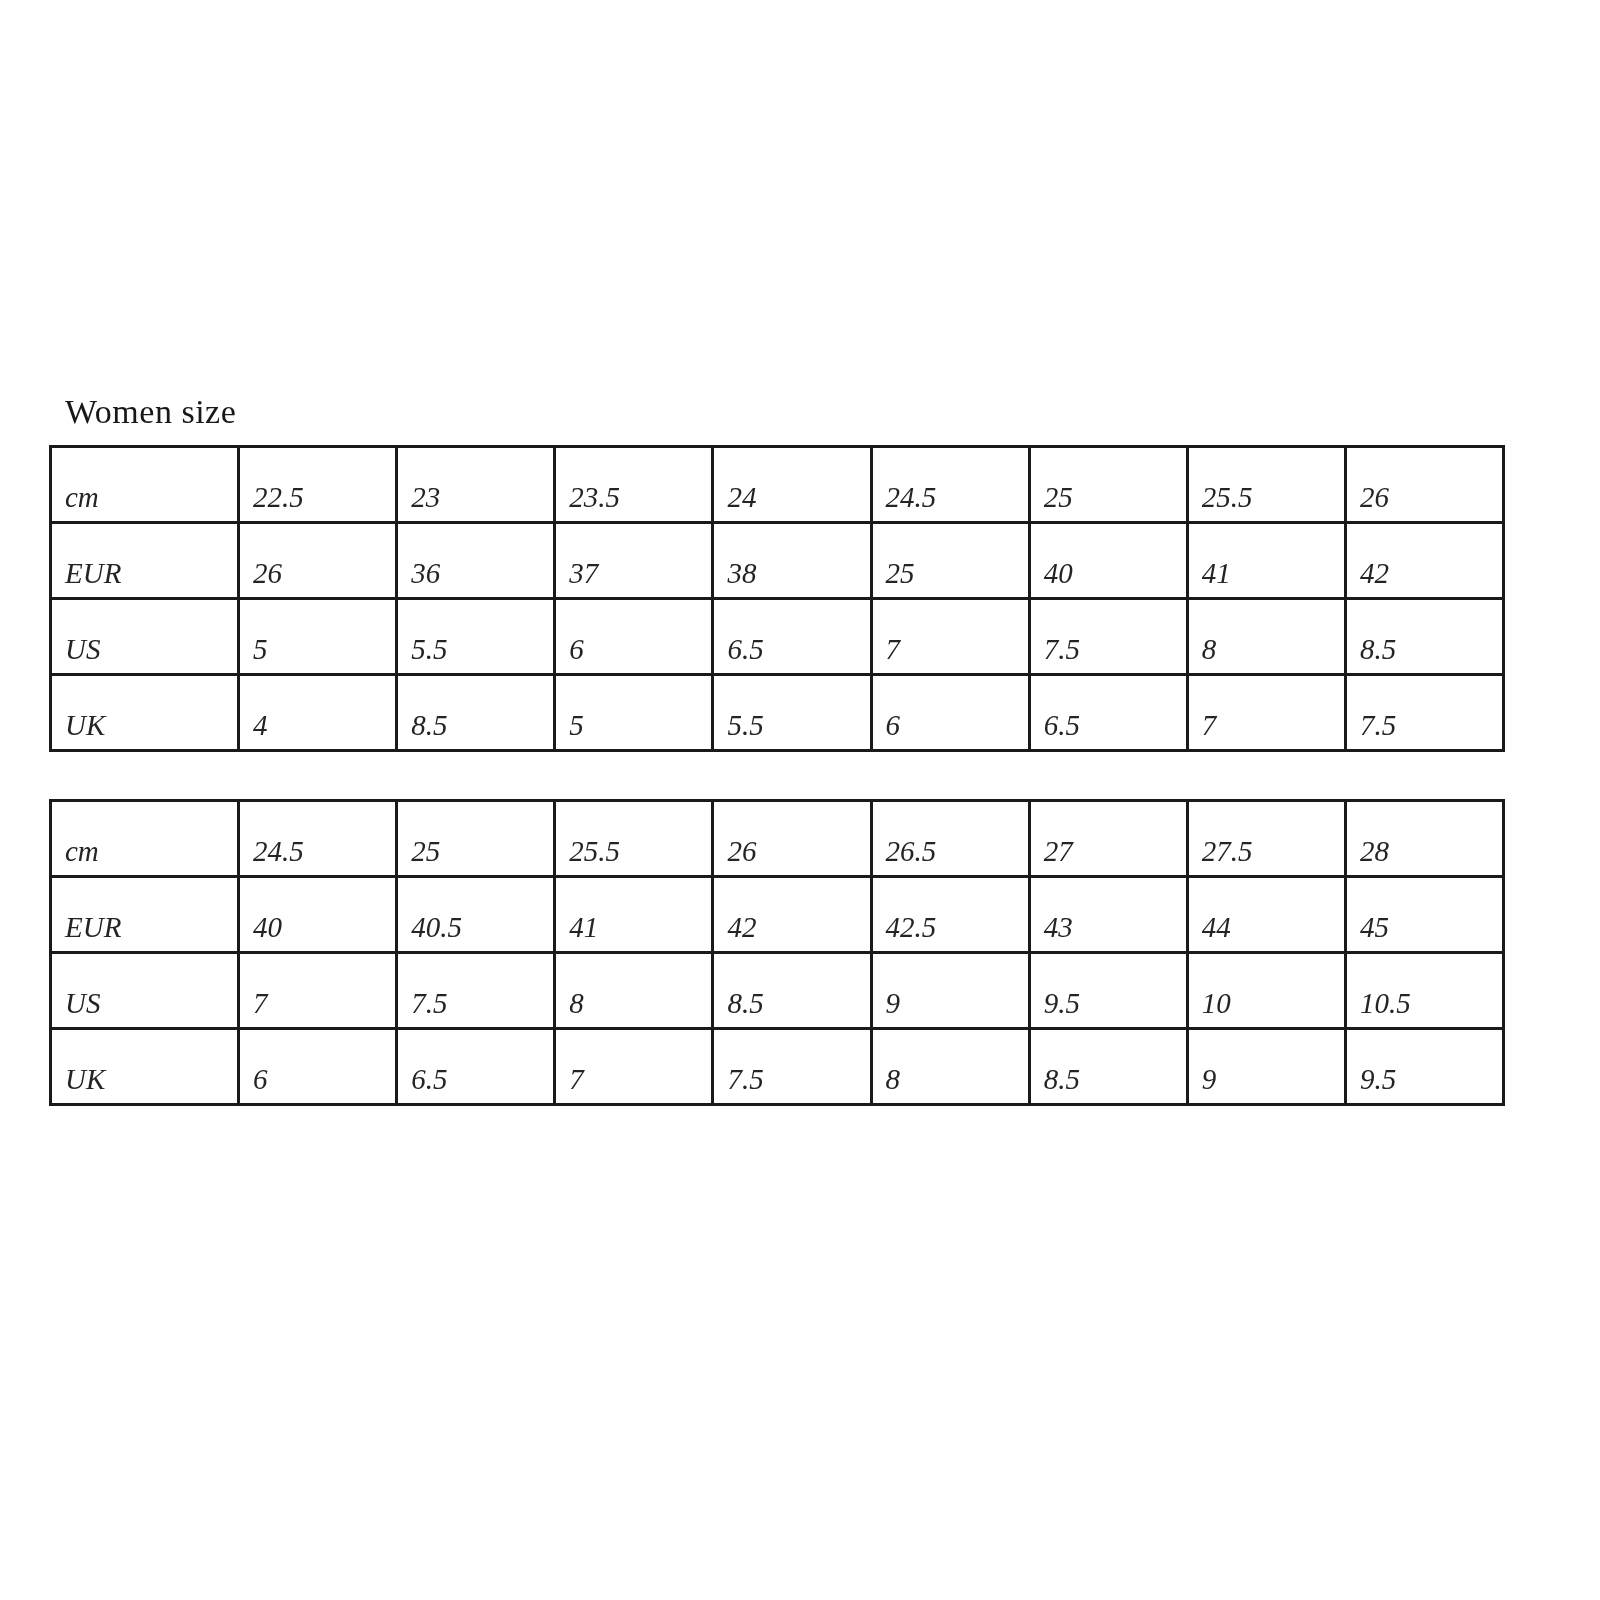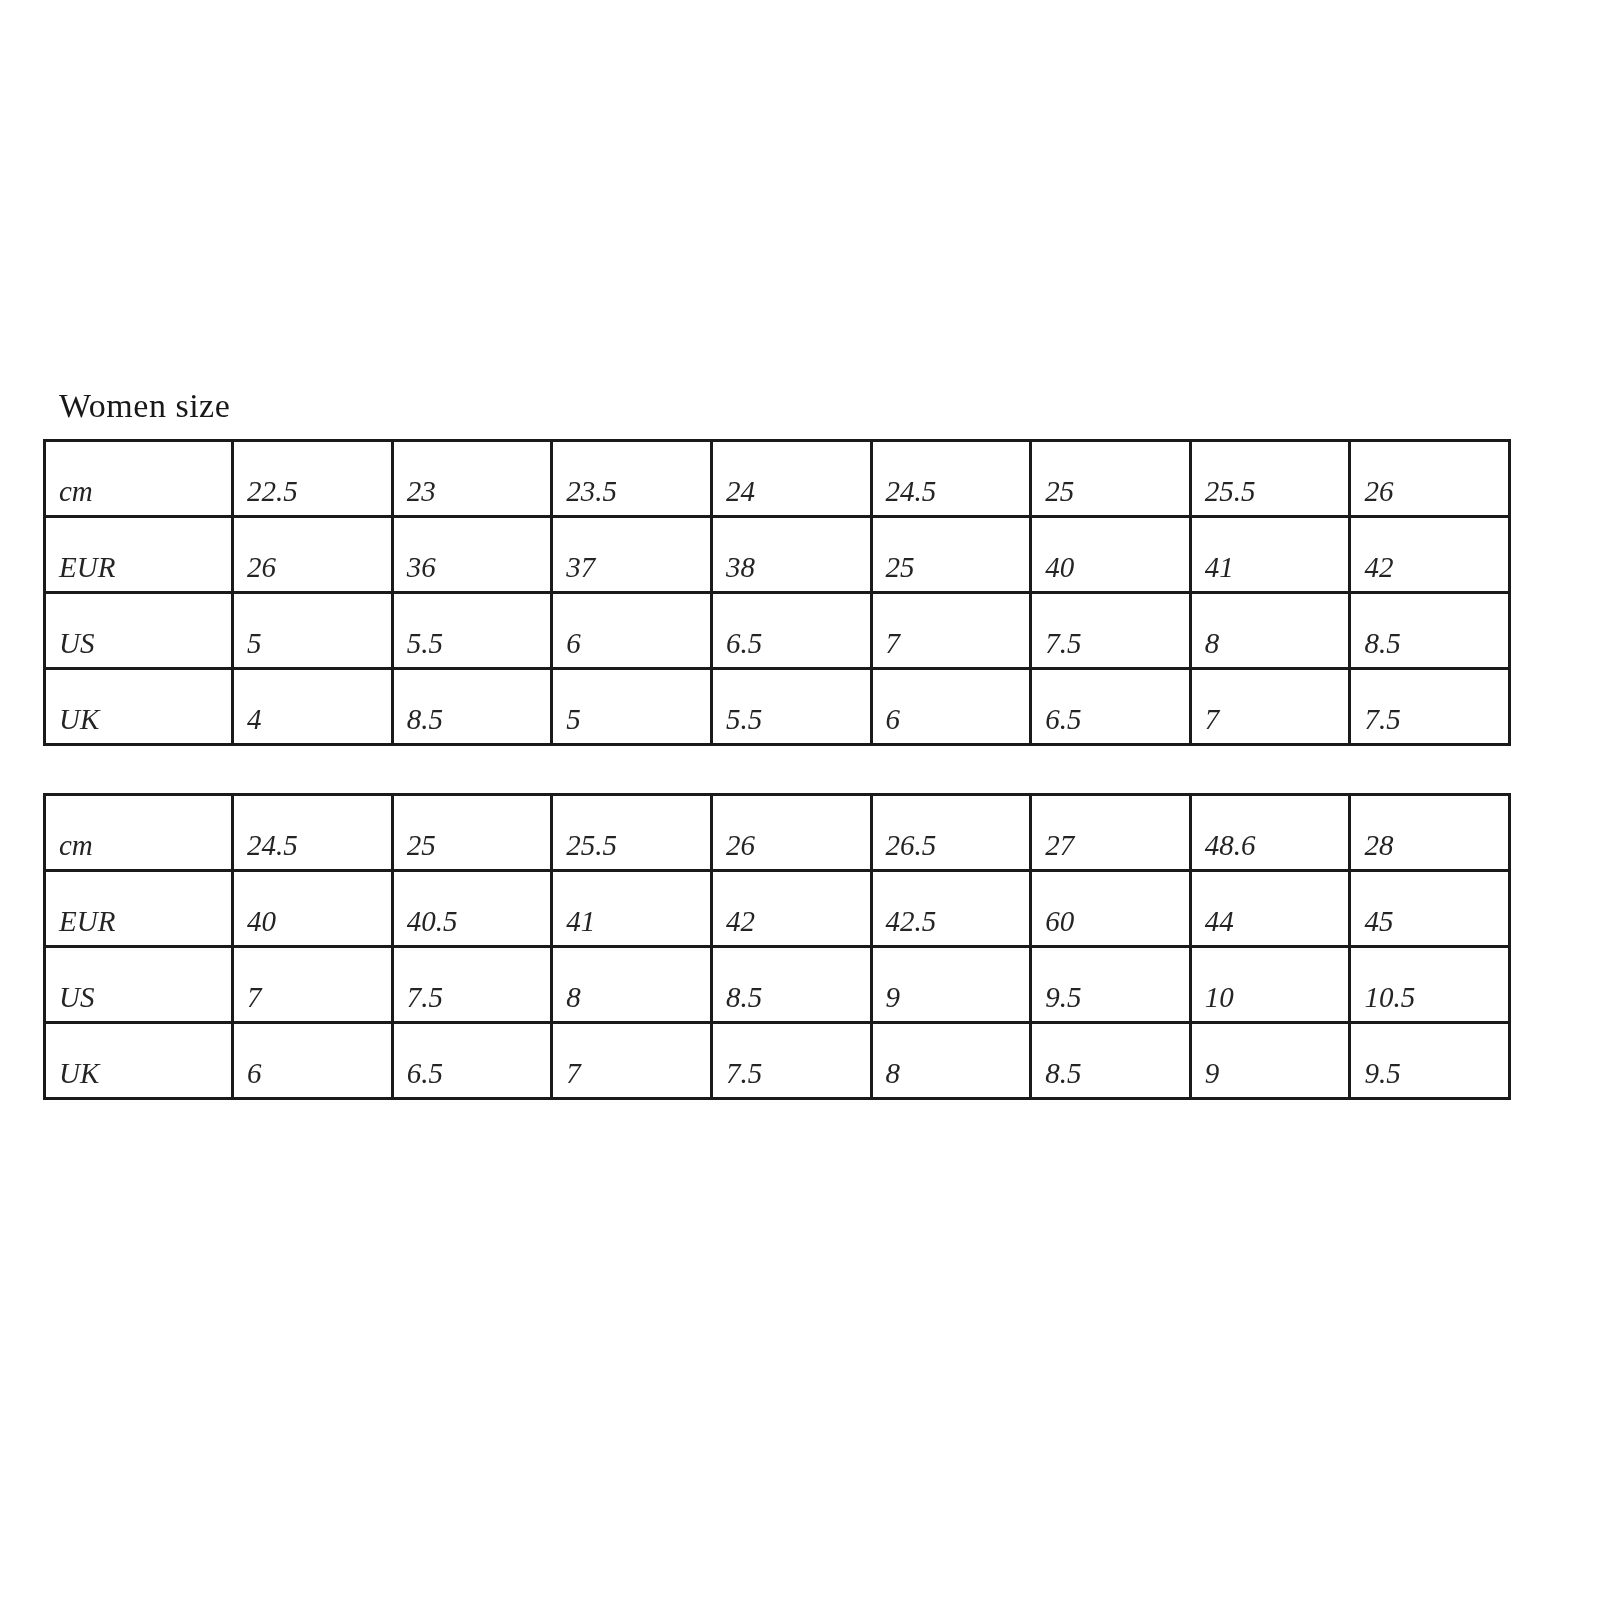--- a/index.html
+++ b/index.html
@@ -14,21 +14,21 @@
     font-family: "Liberation Serif", "DejaVu Serif", serif;
     color: #1f1f1f;
     overflow: hidden;
   }
   .content {
     position: absolute;
     left: 31px;
     top: 373px;
     width: 1492px;
   }
-  .size-section { margin: 12px; }
+  .size-section { margin: 18px; }
   .size-section + .size-section { margin-top: 47px; }
   .table-title {
     font-size: 34px;
     line-height: 42px;
     color: #181818;
     margin: 0 0 12px 16px;
     letter-spacing: 0.5px;
   }
   table.size-table {
     width: 100%;
@@ -112,31 +112,31 @@
     <table class="size-table">
       <tbody>
           <tr>
             <td class="label-cell">cm</td>
             <td>24.5</td>
             <td>25</td>
             <td>25.5</td>
             <td>26</td>
             <td>26.5</td>
             <td>27</td>
-            <td>48.6</td>
+            <td>27.5</td>
             <td>28</td>
           </tr>
           <tr>
             <td class="label-cell">EUR</td>
             <td>40</td>
             <td>40.5</td>
             <td>41</td>
             <td>42</td>
             <td>42.5</td>
-            <td>60</td>
+            <td>43</td>
             <td>44</td>
             <td>45</td>
           </tr>
           <tr>
             <td class="label-cell">US</td>
             <td>7</td>
             <td>7.5</td>
             <td>8</td>
             <td>8.5</td>
             <td>9</td>

